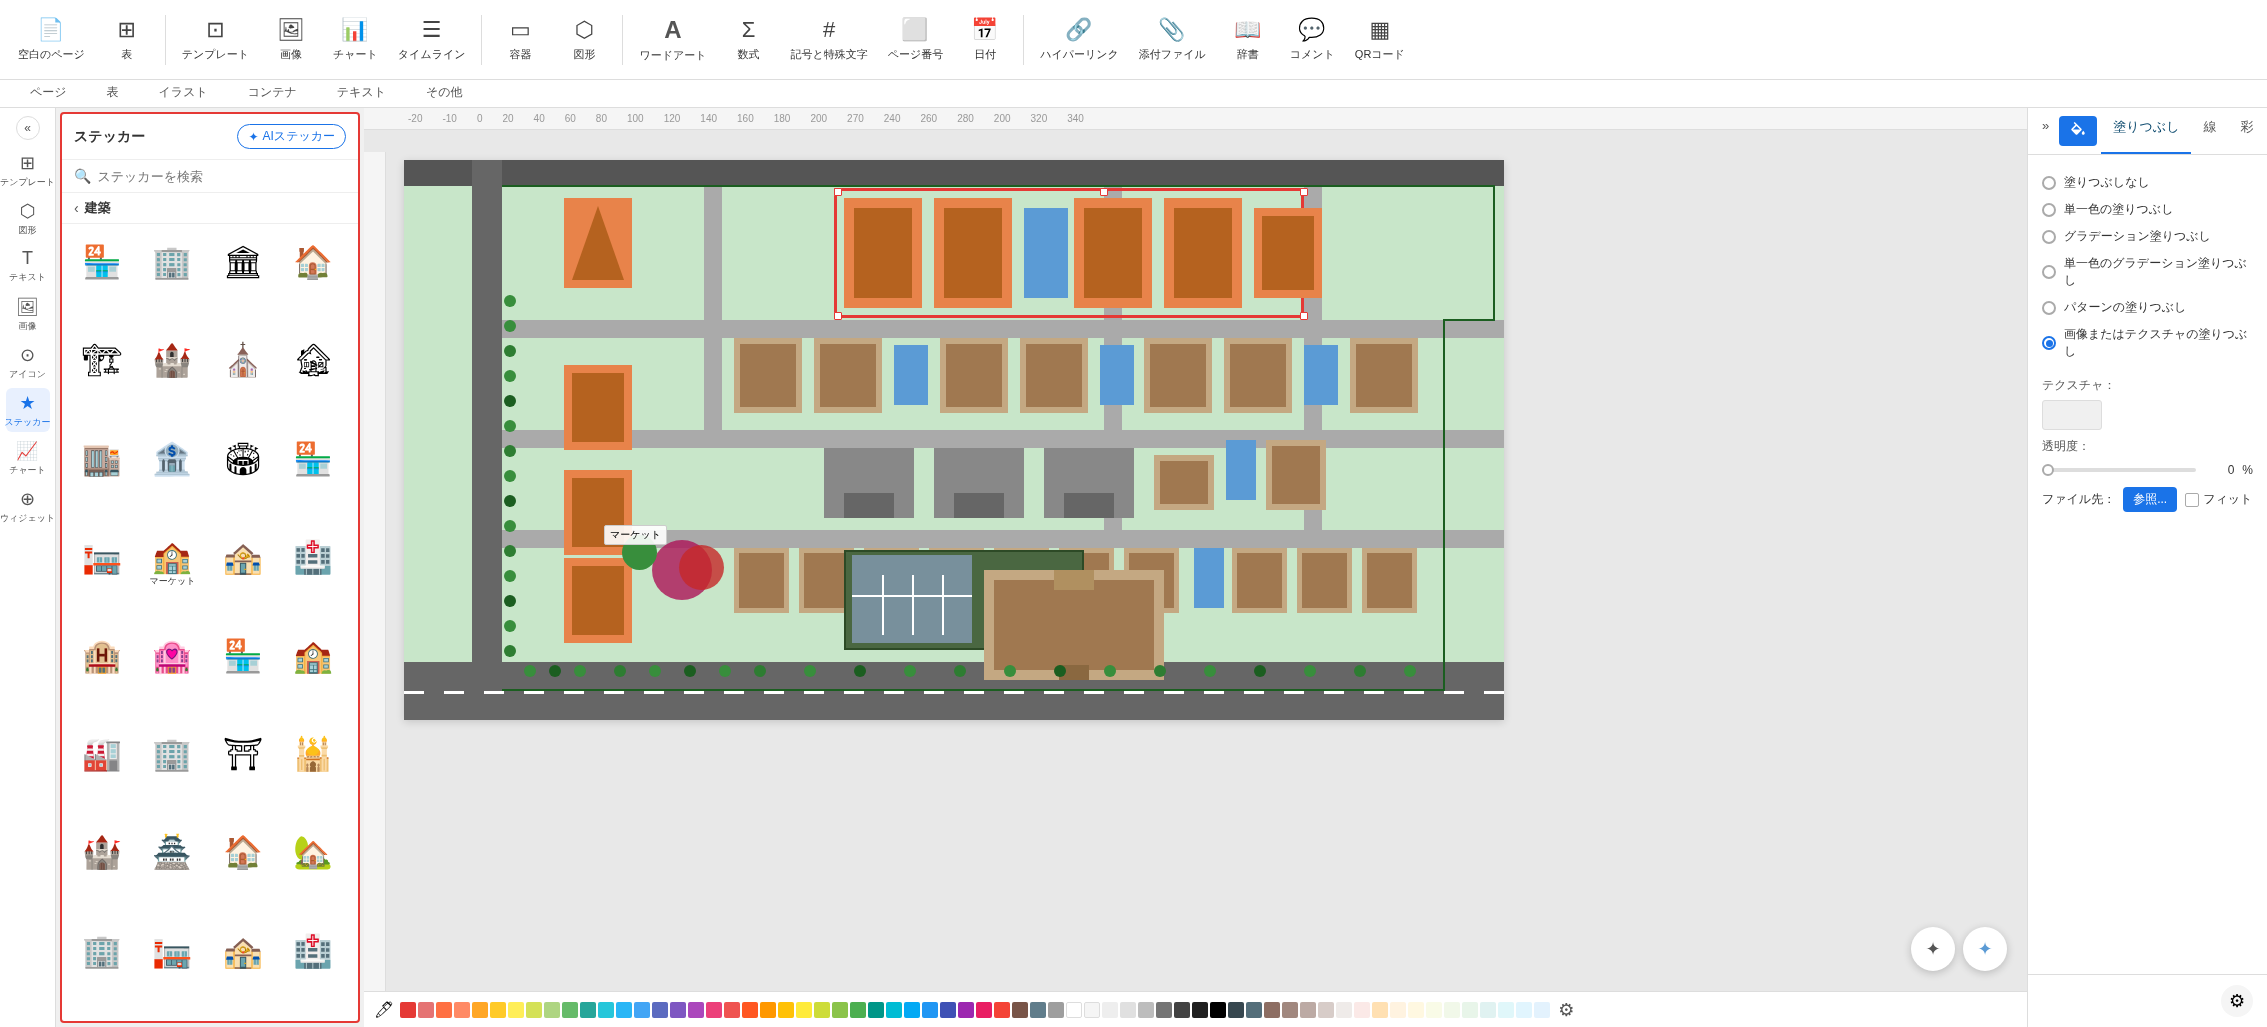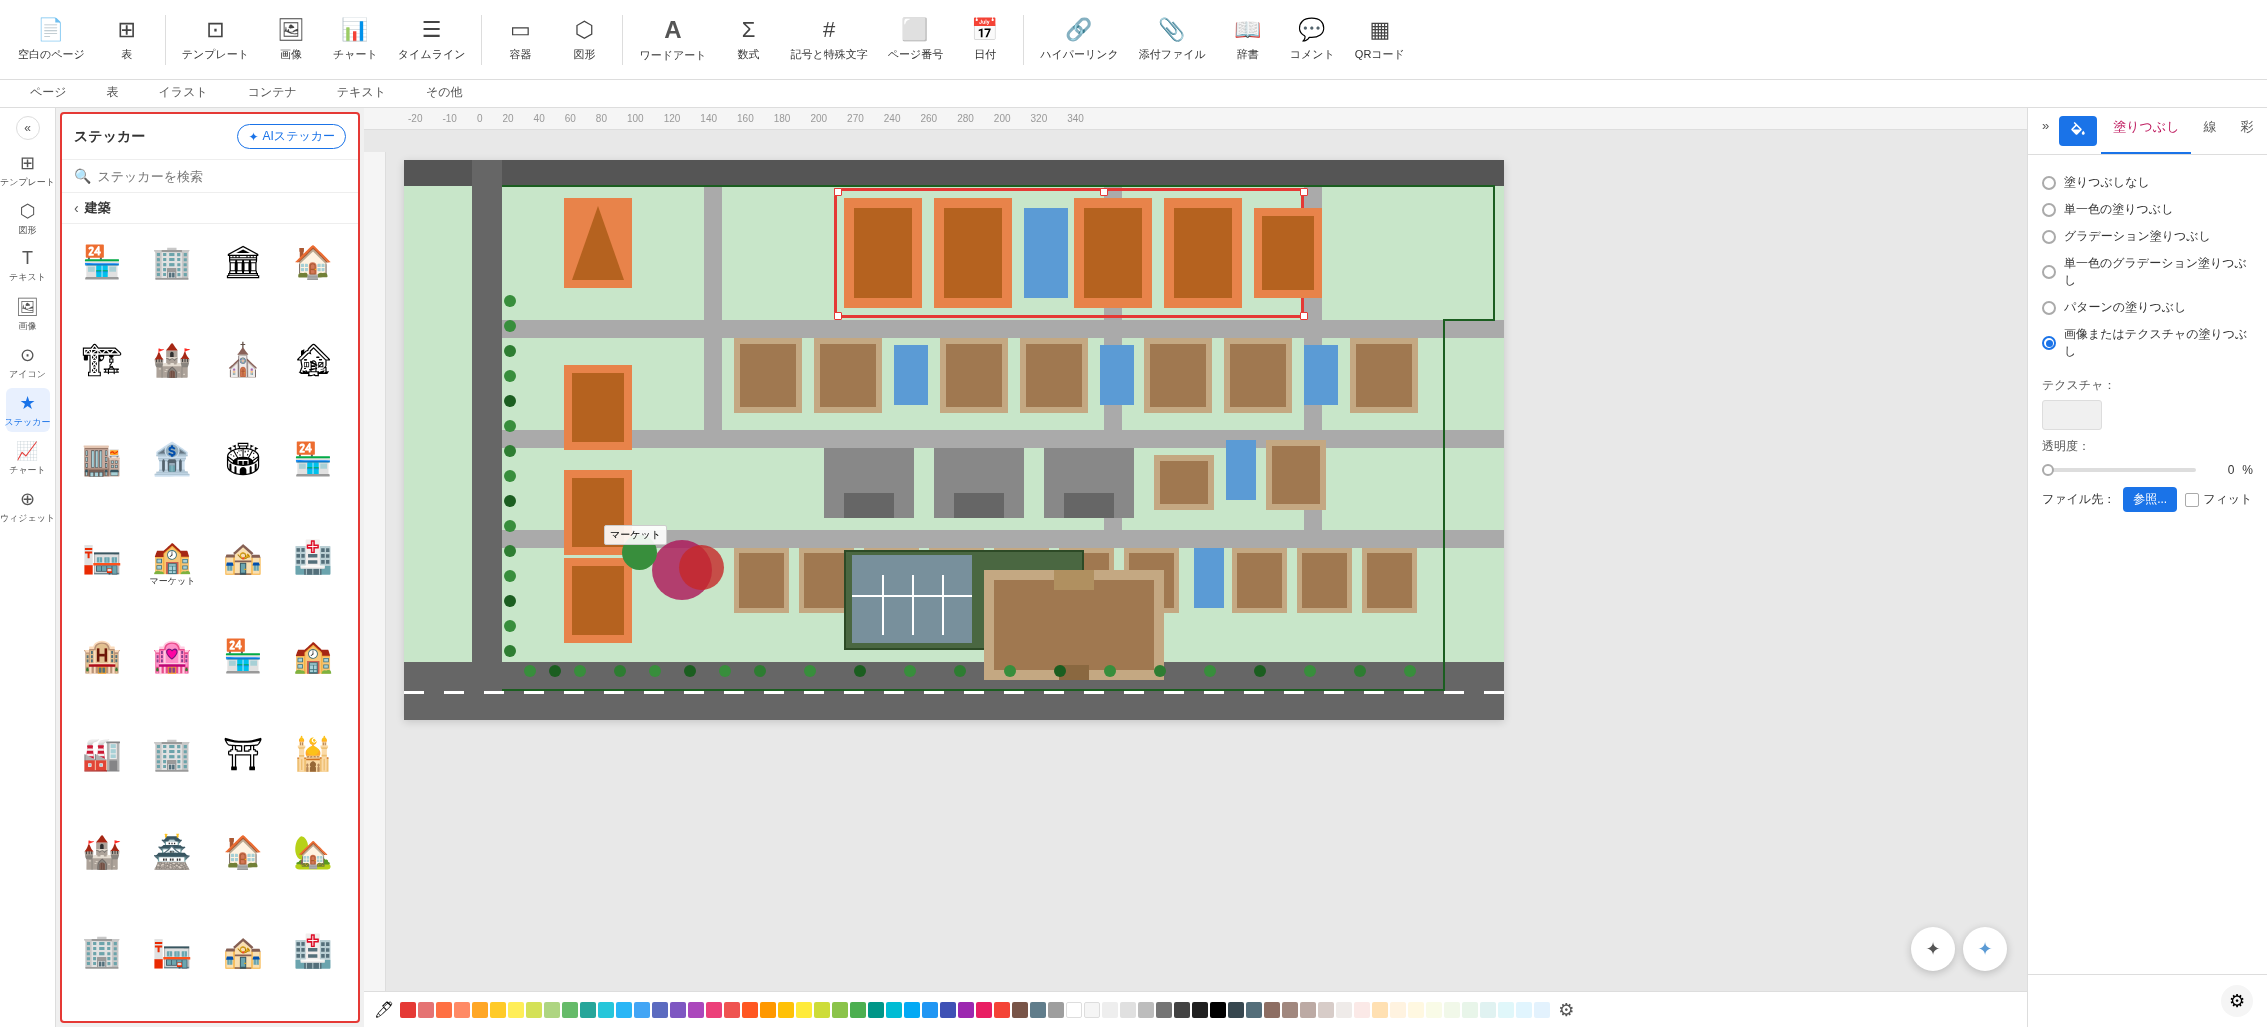--- a/index.html
+++ b/index.html
@@ -213,21 +213,21 @@
       flex-shrink: 0;
     }
     .right-panel-tabs {
       display: flex; border-bottom: 1px solid #ddd; padding: 0 8px;
       gap: 0;
     }
     .right-panel-tab {
       padding: 10px 12px; font-size: 13px; color: #555; cursor: pointer;
       border-bottom: 2px solid transparent; white-space: nowrap;
     }
-    .right-panel-tab.active { color: #be185d; border-bottom-color: #1a73e8; }
+    .right-panel-tab.active { color: #0c4a6e; border-bottom-color: #1a73e8; }
     .right-panel-tabs-more { padding: 10px 6px; font-size: 13px; color: #555; cursor: pointer; }
 
     .right-panel-content { padding: 14px; flex: 1; overflow-y: auto; }
     .fill-option {
       display: flex; align-items: center; gap: 8px;
       padding: 5px 0; cursor: pointer;
     }
     .radio-circle {
       width: 14px; height: 14px; border-radius: 50%;
       border: 2px solid #aaa; display: flex; align-items: center; justify-content: center;

